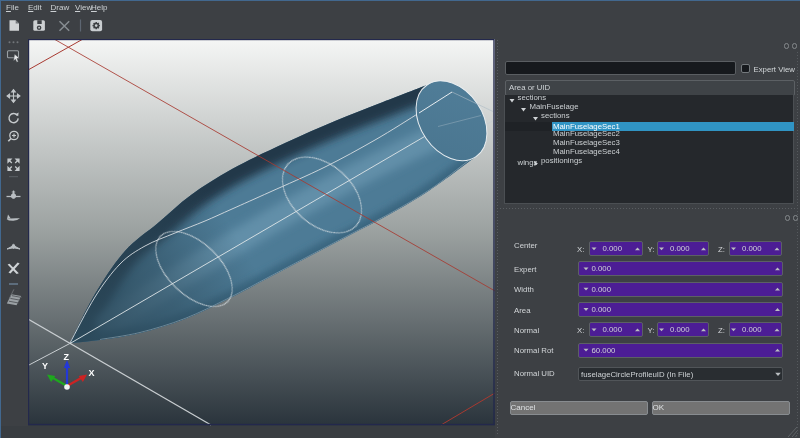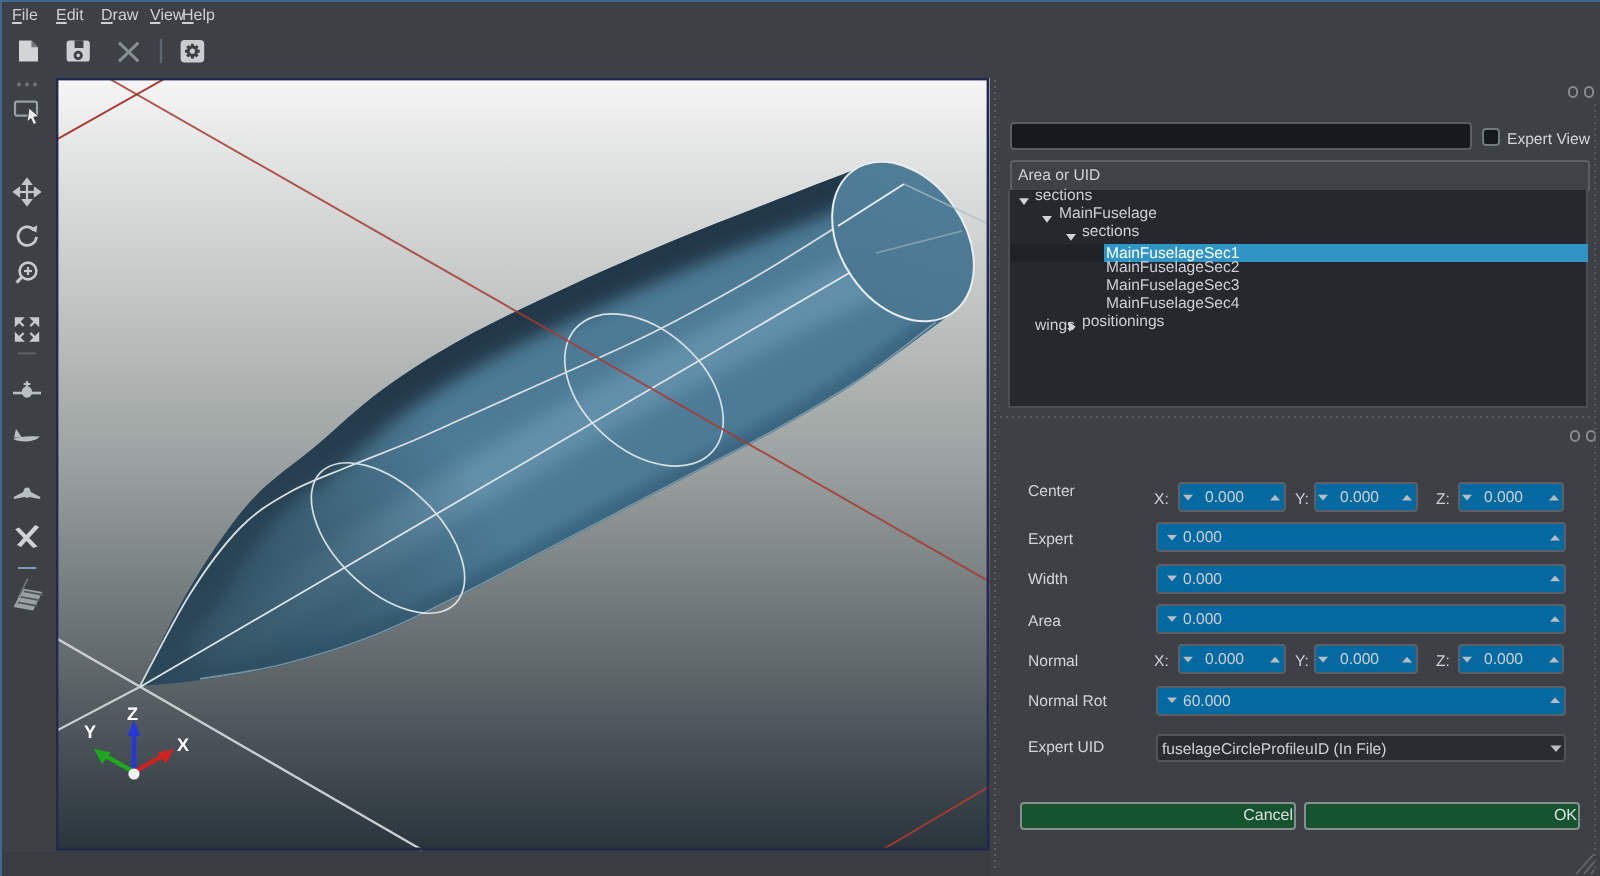--- a/index.html
+++ b/index.html
@@ -4,25 +4,25 @@
 <style>
 html,body{margin:0;padding:0}
 body{width:800px;height:438px;position:relative;background:#3d4044;font-family:"Liberation Sans",sans-serif;overflow:hidden;-webkit-font-smoothing:antialiased}
 .abs{position:absolute}
 .txt{position:absolute;color:#d2d6d9;font-size:7.8px;white-space:nowrap}
 #winborder{position:absolute;left:0;top:0;width:799px;height:438px;border-left:1px solid #42688f;border-top:1px solid #42688f;border-right:1.5px solid #3f86c2;pointer-events:none;z-index:50}
 .menu{position:absolute;top:2.5px;color:#ccd0d3;font-size:8px}
 .menu u{text-decoration:underline}
 .circ{position:absolute;width:3.6px;height:3.6px;border:1.1px solid #85898c;border-radius:50%}
 .inp{position:absolute;background:#16191d;border:1px solid #5a5e62;border-radius:2px}
-.spin{position:absolute;background:#0369a1;border:1px solid #5c6064;border-radius:2px}
+.spin{position:absolute;background:#4c1d95;border:1px solid #5c6064;border-radius:2px}
 .spin .val{position:absolute;left:12.5px;top:2px;font-size:7.8px;color:#ced2d5}
 .lbl{position:absolute;font-size:7.8px;color:#d2d5d8}
 .treerow{position:absolute;font-size:7.8px;color:#ccd0d3;white-space:nowrap}
-.btn{position:absolute;background:#14532d;border:1px solid #888c90;border-radius:2px;color:#dde0e2;font-size:8px;text-align:right}
+.btn{position:absolute;background:#737373;border:1px solid #888c90;border-radius:2px;color:#dde0e2;font-size:8px;text-align:left}
 </style>
 </head>
 <body>
 
 <div class="menu" style="left:6px"><u>F</u>ile</div>
 <div class="menu" style="left:28px"><u>E</u>dit</div>
 <div class="menu" style="left:50.5px"><u>D</u>raw</div>
 <div class="menu" style="left:75px"><u>V</u>iew</div>
 <div class="menu" style="left:91px"><u>H</u>elp</div>
 
@@ -276,21 +276,21 @@
     <span class="val">0.000</span>
   </div>
 <div class="lbl" style="left:718.0px;top:326.0px">Z:</div>
 <div class="spin" style="left:728.5px;top:322.3px;width:51.5px;height:13px">
     <span class="val">0.000</span>
   </div>
 <div class="lbl" style="left:514px;top:346.3px">Normal Rot</div>
 <div class="spin" style="left:578px;top:342.6px;width:203px;height:13px">
     <span class="val">60.000</span>
   </div>
-<div class="lbl" style="left:514px;top:368.8px">Expert UID</div>
+<div class="lbl" style="left:514px;top:368.8px">Normal UID</div>
 <div class="abs" style="left:578px;top:367.4px;width:203px;height:12px;background:#292d31;border:1px solid #515559;border-radius:2px">
   <span style="position:absolute;left:2px;top:1.5px;font-size:7.8px;color:#ced2d5;white-space:nowrap">fuselageCircleProfileuID (In File)</span>
 </div>
 <svg class="abs" style="left:500px;top:238px" width="300" height="150" viewBox="500 238 300 150">
   <g fill="#b9bdc0">
     <path d="M591.5 247.4 h5 l-2.5 2.8 z"></path>
     <path d="M635.0 250.2 h5 l-2.5 -2.8 z"></path>
     <path d="M659.0 247.4 h5 l-2.5 2.8 z"></path>
     <path d="M701.0 250.2 h5 l-2.5 -2.8 z"></path>
     <path d="M731.0 247.4 h5 l-2.5 2.8 z"></path>

